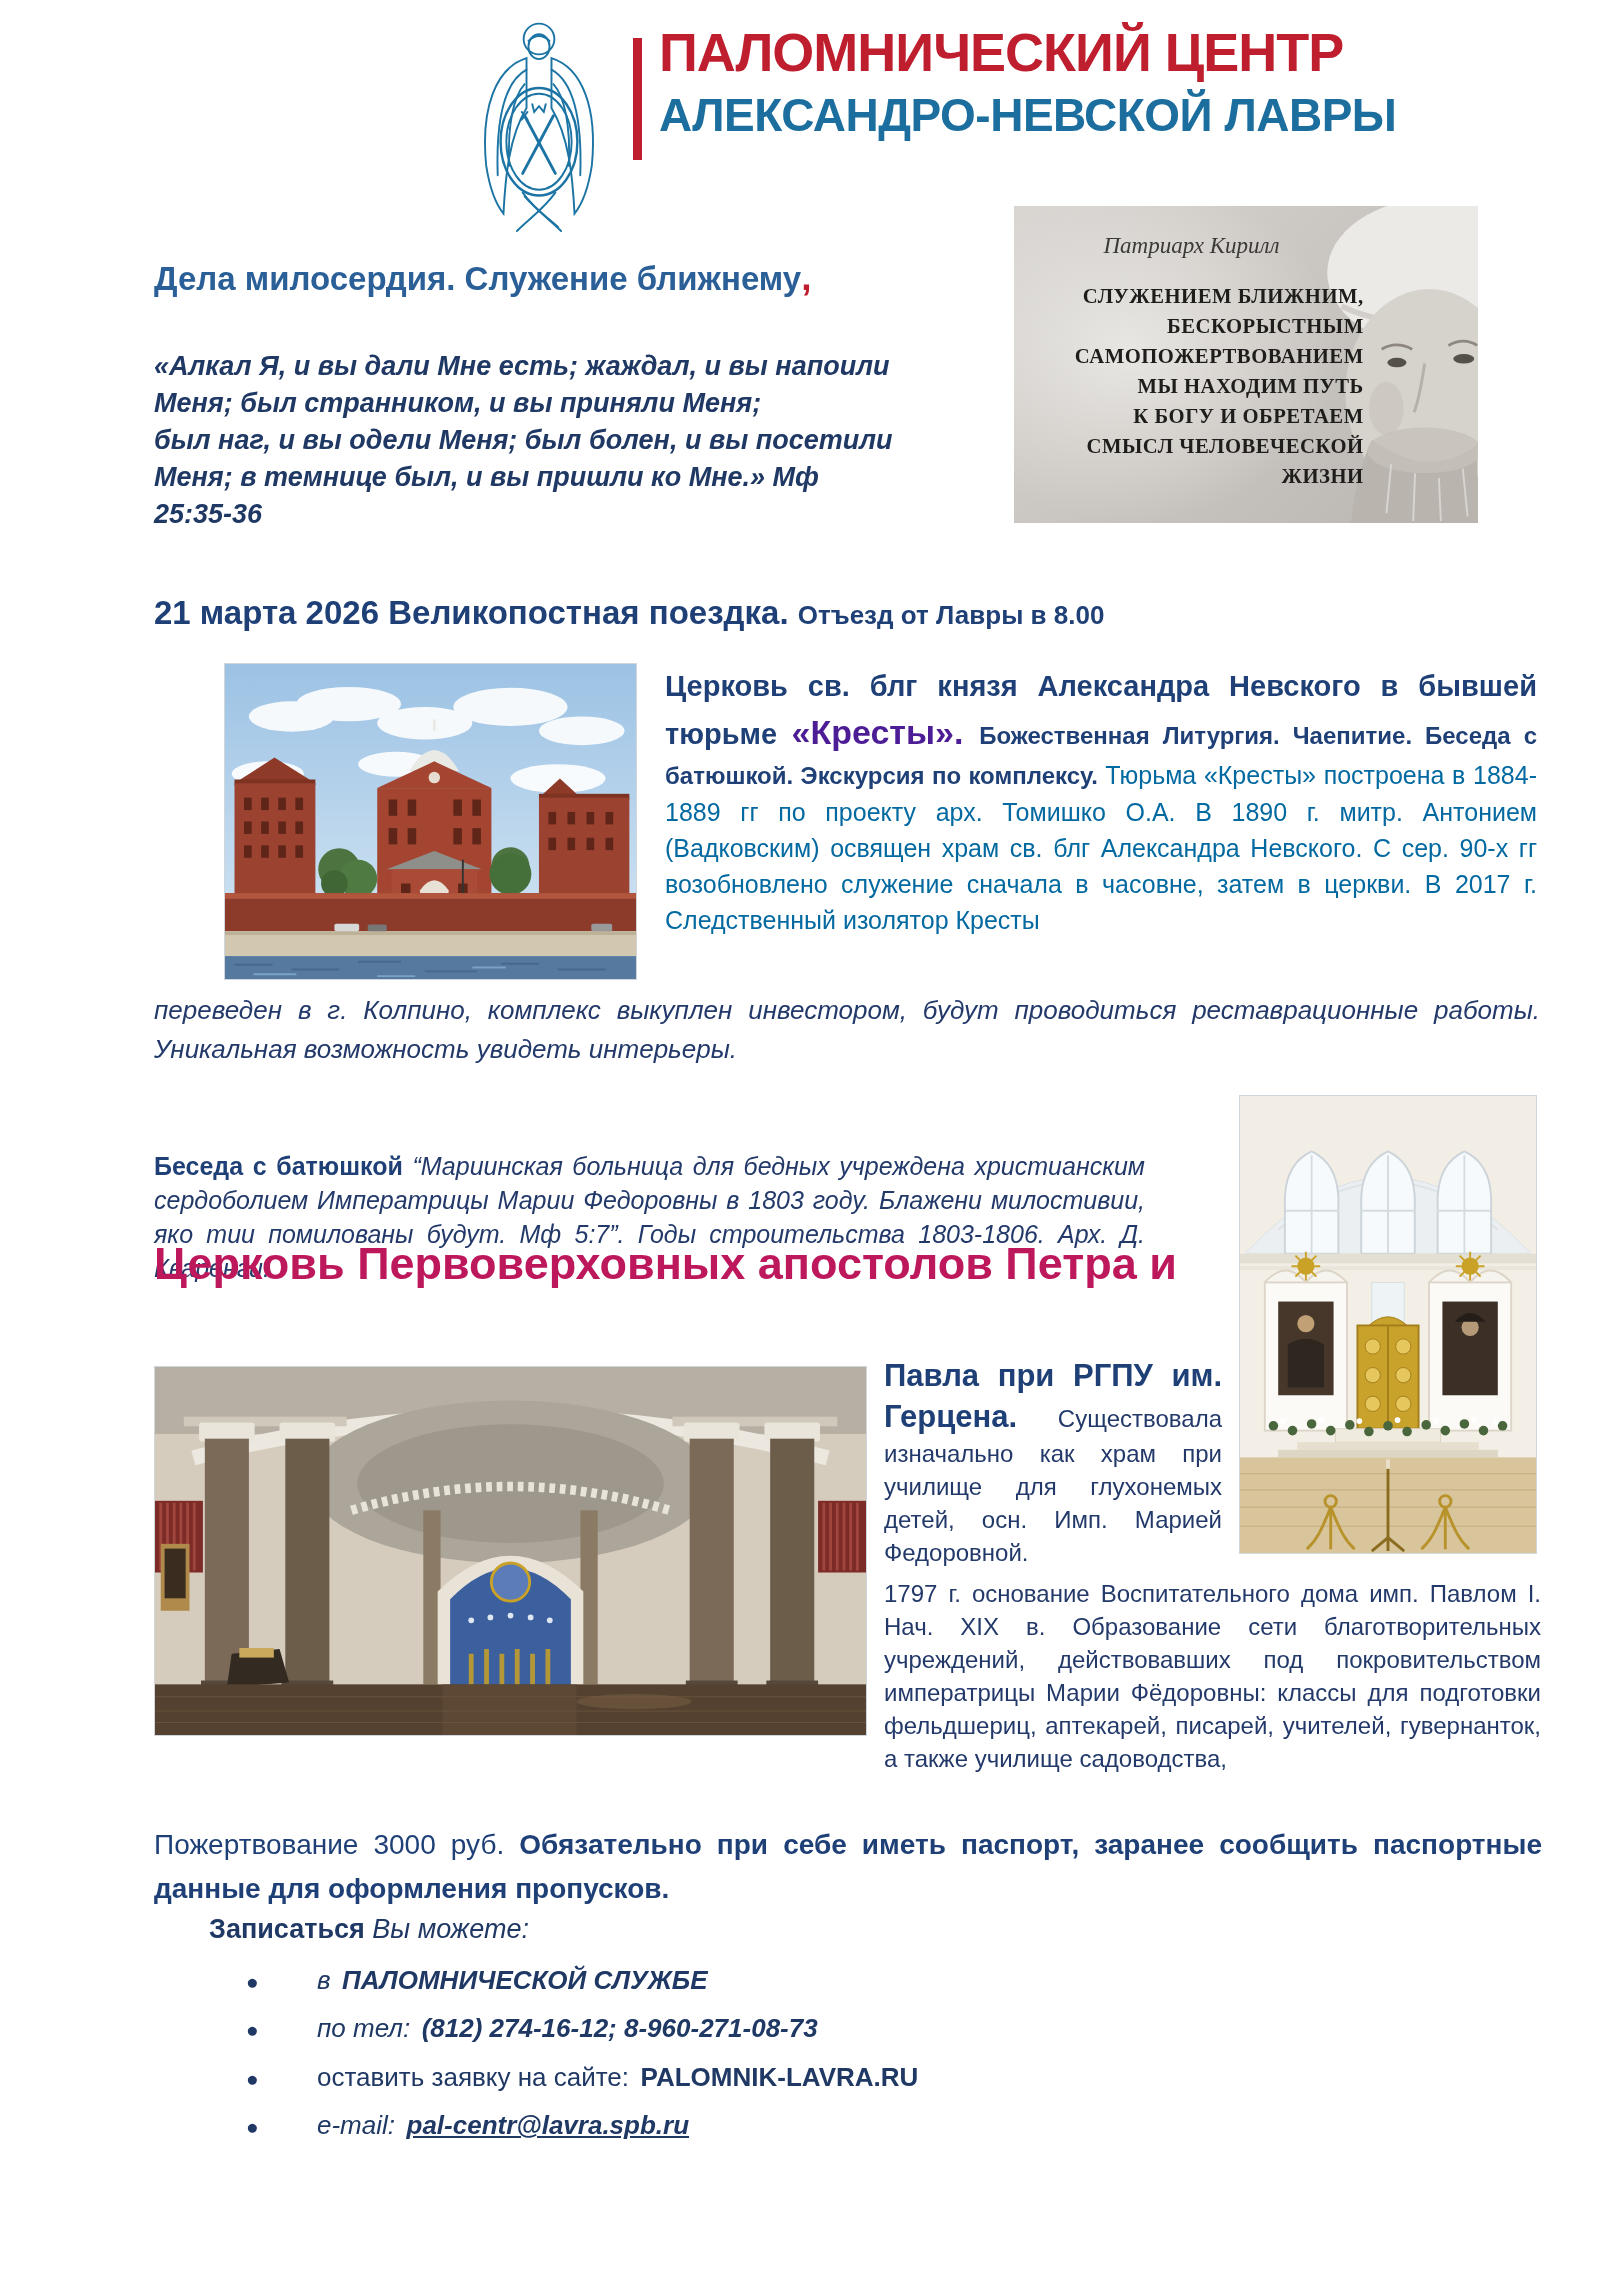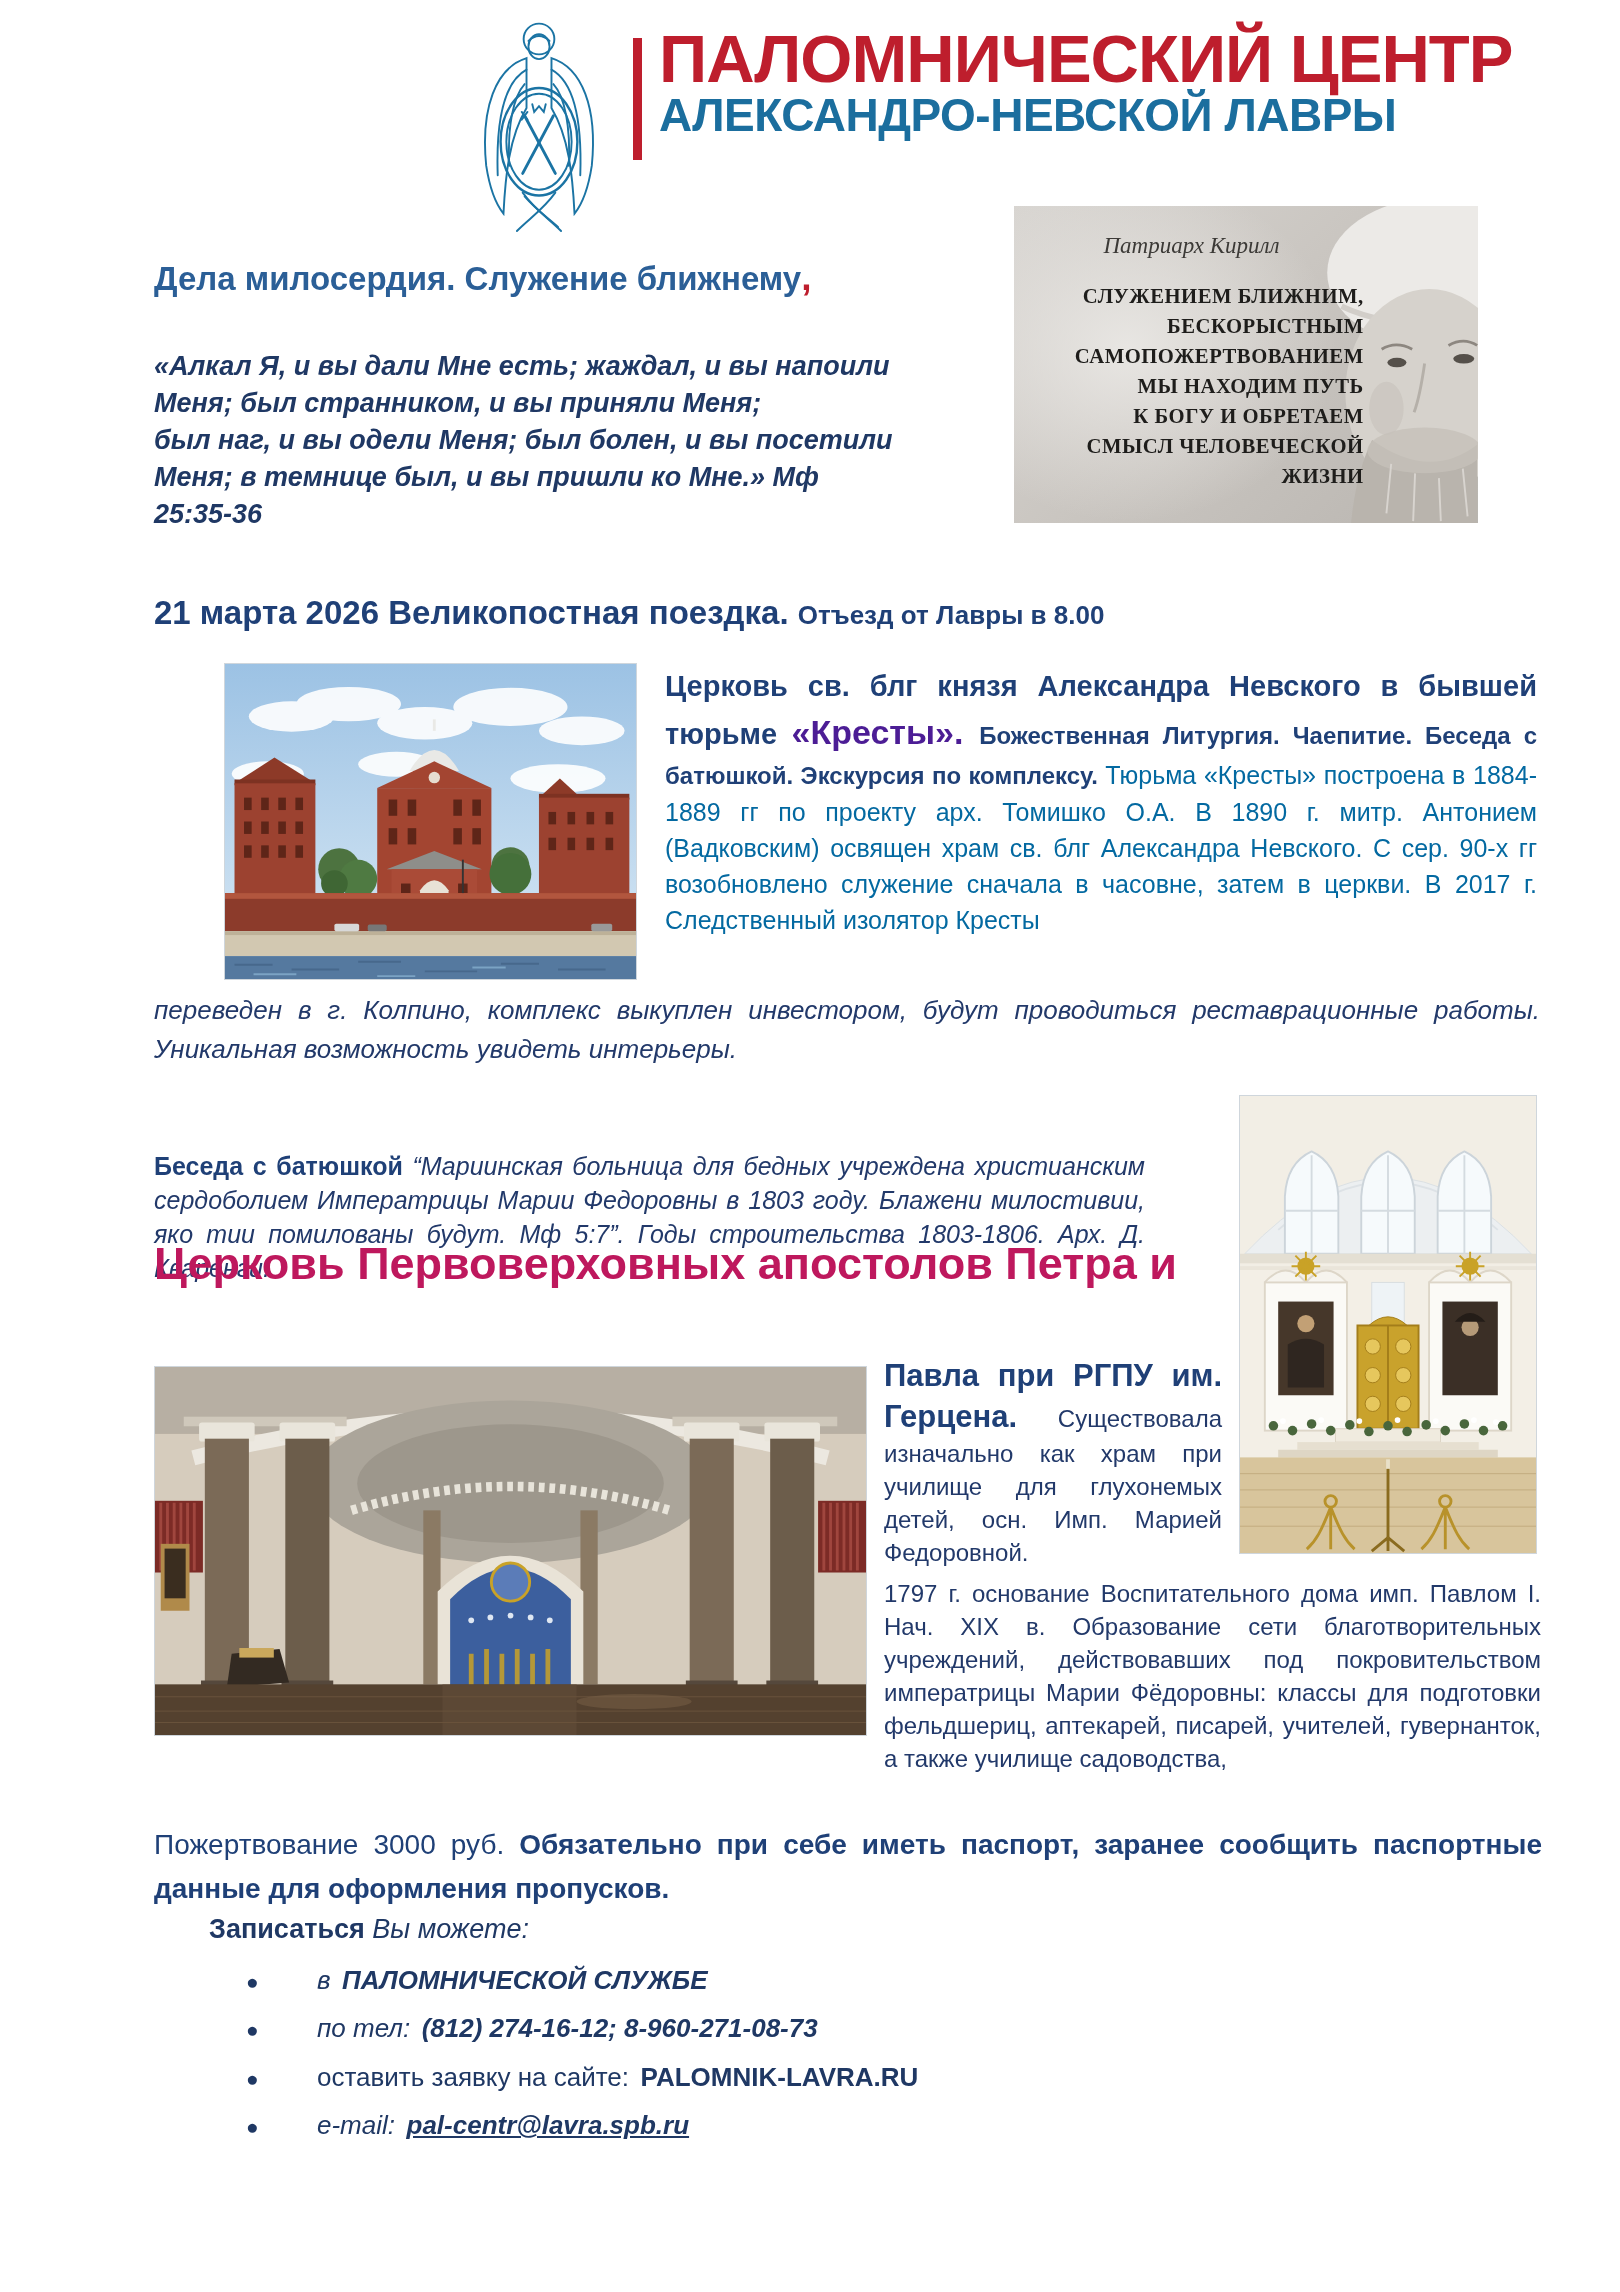--- a/index.html
+++ b/index.html
@@ -3,21 +3,21 @@
 <meta charset="utf-8">
 <style>
   html,body{margin:0;padding:0;background:#ffffff;}
   .page{position:relative;width:1621px;height:2292px;background:#ffffff;overflow:hidden;
         font-family:"Liberation Sans",sans-serif;color:#203A66;}
   .abs{position:absolute;}
 
   
   .logo{left:467px;top:11.5px;width:144px;height:223px;}
   .hdr-bar{left:633px;top:38px;width:8.6px;height:122px;background:#BE1E2D;}
-  .hdr-line1{left:659px;top:25px;font-size:67px;font-weight:bold;color:#BE1E2D;
+  .hdr-line1{left:659px;top:25px;font-size:54px;font-weight:bold;color:#BE1E2D;
              letter-spacing:-1px;white-space:nowrap;line-height:1;}
   .hdr-line2{left:659px;top:92px;font-size:46px;font-weight:bold;color:#1B6E9E;
              letter-spacing:-0.5px;white-space:nowrap;line-height:1;}
 
   
   .title{left:154px;top:257px;font-size:33px;font-weight:bold;color:#2B5F97;white-space:nowrap;}
   .title .mark{color:#BE1E2D;font-size:37px;}
   .quote{left:154px;top:348px;width:865px;font-size:27px;line-height:37px;
          font-style:italic;font-weight:bold;color:#1F3864;white-space:pre-line;}
 

